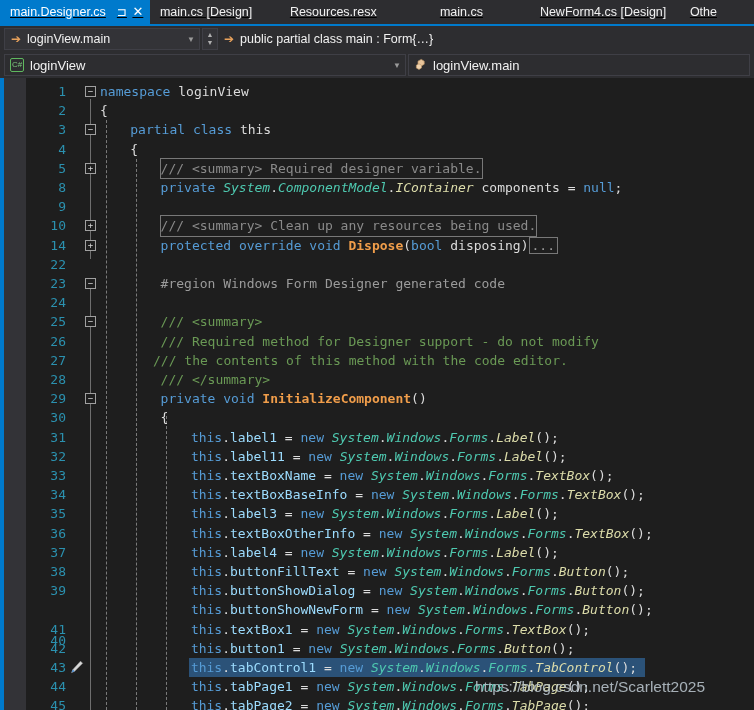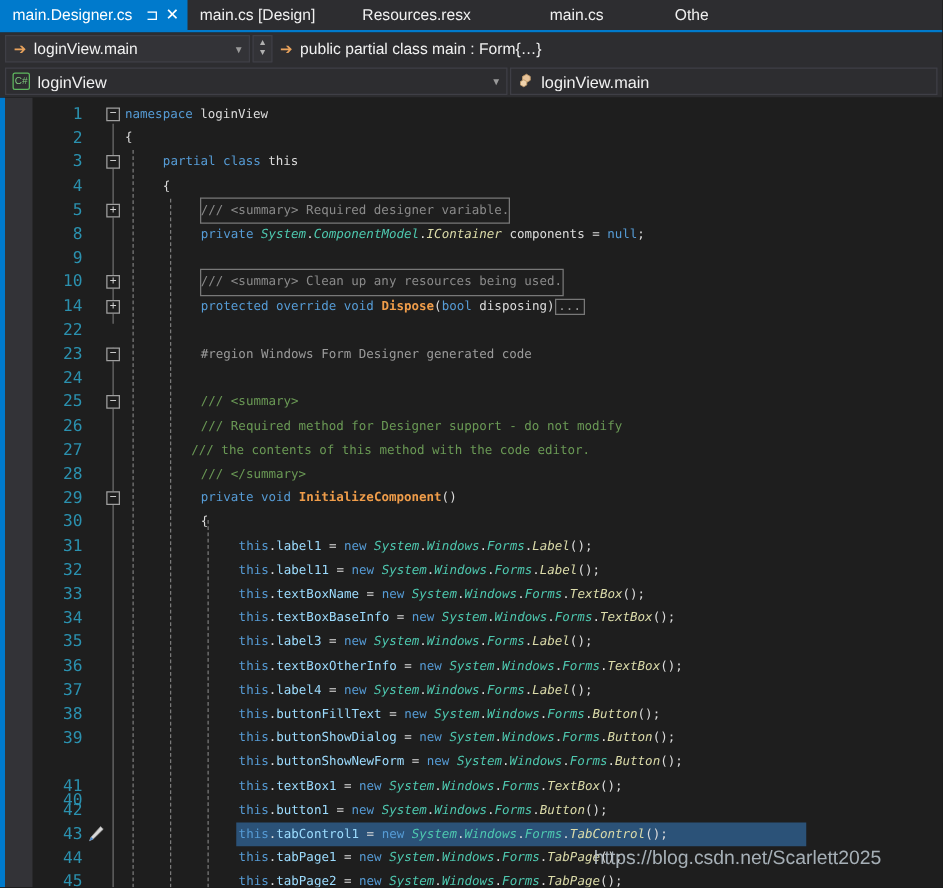--- a/index.html
+++ b/index.html
@@ -8,21 +8,21 @@
     background:#1e1e1e;
     font-family:"Liberation Sans", sans-serif;
     -webkit-font-smoothing:antialiased;
   }
   #app { position:relative; width:754px; height:710px; background:#1e1e1e; }
 
   
   .tabstrip {
     position:absolute; left:0; top:0; width:754px; height:24px;
     background:#2d2d30; display:flex; align-items:flex-start;
-    white-space:nowrap; overflow:hidden;
+    white-space:nowrap; overflow:hidden;text-decoration:underline;
   }
   .tab {
     display:flex; align-items:center; height:24px;
     padding:0 10px; font-size:12.5px; color:#f1f1f1;
     font-family:"Liberation Sans", sans-serif;
     background:transparent; flex:none;
   }
   .tab.active { background:#007acc; color:#ffffff; padding-right:4px; }
   .tab-label { line-height:24px; }
   .tab-pin {
@@ -100,21 +100,21 @@
   .guide-dash {
     position:absolute; width:0; border-left:1px dashed #7a7a7a;
   }
   .lineno {
     position:absolute; left:26px; width:40px; text-align:right;
     color:#2b91af; font-family:"DejaVu Sans Mono", monospace; font-size:13px;
     line-height:19.2px;
   }
   .codetext {
     position:absolute; left:100px; white-space:pre;
-    font-family:"DejaVu Sans Mono", monospace; font-size:10px;
+    font-family:"DejaVu Sans Mono", monospace; font-size:13px;
     line-height:19.2px; color:#dcdcdc;
   }
 
   
   .foldbox {
     position:absolute; width:11px; height:11px;
     border:1px solid #a0a0a0; background:#1e1e1e;
     color:#d4d4d4; font-size:9px; line-height:9px;
     text-align:center; font-family:"DejaVu Sans Mono", monospace;
   }
@@ -164,20 +164,23 @@
         <span class="tab-close">✕</span>
       </div>
       <div class="tab" style="width: 130px;">
         <span class="tab-label">main.cs [Design]</span>
       </div>
       <div class="tab" style="width: 150px;">
         <span class="tab-label">Resources.resx</span>
       </div>
       <div class="tab" style="width: 100px;">
         <span class="tab-label">main.cs</span>
+      </div>
+      <div class="tab" style="width: 150px;">
+        <span class="tab-label">NewForm4.cs [Design]</span>
       </div>
       <div class="tab">
         <span class="tab-label">Othe</span>
       </div>
     </div>
   <div class="tabstrip-underline"></div>
 
   <div class="navrow1">
     <div class="nav-combo c1">
       <span class="nav-arrow-glyph">➔</span>

